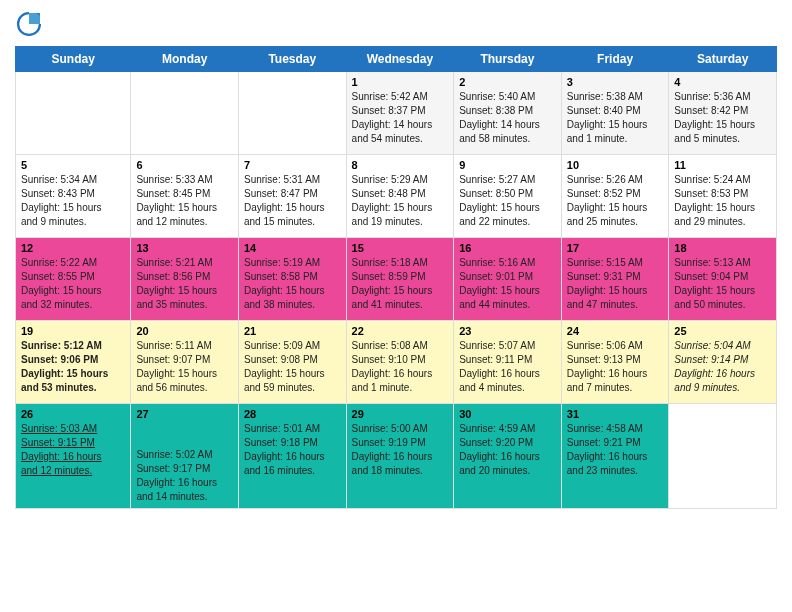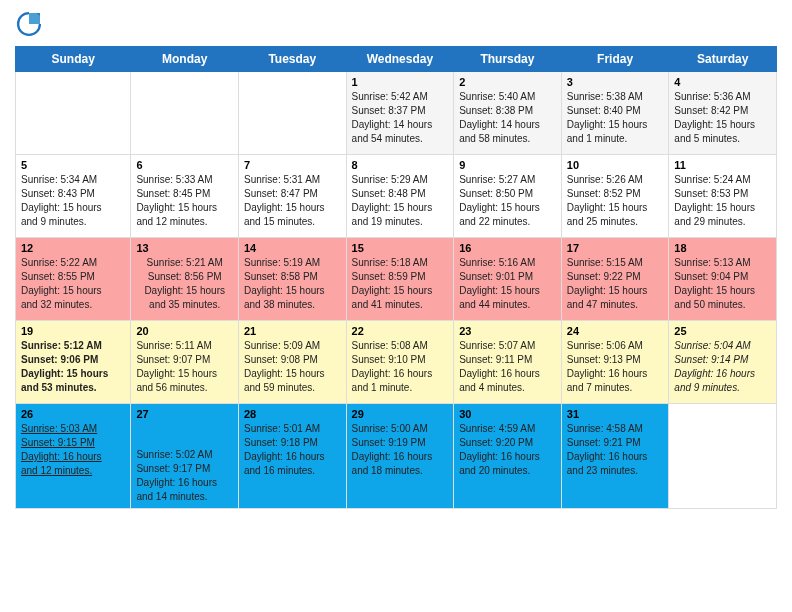--- a/index.html
+++ b/index.html
@@ -206,31 +206,31 @@
 and 25 minutes.</div>
           </td>
           <td>
             <span class="day-num">11</span>
             <div class="day-info" style="white-space: pre-line;">Sunrise: 5:24 AM
 Sunset: 8:53 PM
 Daylight: 15 hours
 and 29 minutes.</div>
           </td>
         </tr>
-        <tr style="background-color: #fca5a5;">
+        <tr style="background-color: #ec4899;">
           <td>
             <span class="day-num">12</span>
             <div class="day-info" style="white-space: pre-line;">Sunrise: 5:22 AM
 Sunset: 8:55 PM
 Daylight: 15 hours
 and 32 minutes.</div>
           </td>
           <td>
             <span class="day-num">13</span>
-            <div class="day-info" style="white-space: pre-line; text-align: center;">Sunrise: 5:21 AM
+            <div class="day-info" style="white-space: pre-line;">Sunrise: 5:21 AM
 Sunset: 8:56 PM
 Daylight: 15 hours
 and 35 minutes.</div>
           </td>
           <td>
             <span class="day-num">14</span>
             <div class="day-info" style="white-space: pre-line;">Sunrise: 5:19 AM
 Sunset: 8:58 PM
 Daylight: 15 hours
 and 38 minutes.</div>
@@ -245,21 +245,21 @@
           <td>
             <span class="day-num">16</span>
             <div class="day-info" style="white-space: pre-line;">Sunrise: 5:16 AM
 Sunset: 9:01 PM
 Daylight: 15 hours
 and 44 minutes.</div>
           </td>
           <td>
             <span class="day-num">17</span>
             <div class="day-info" style="white-space: pre-line;">Sunrise: 5:15 AM
-Sunset: 9:22 PM
+Sunset: 9:31 PM
 Daylight: 15 hours
 and 47 minutes.</div>
           </td>
           <td>
             <span class="day-num">18</span>
             <div class="day-info" style="white-space: pre-line;">Sunrise: 5:13 AM
 Sunset: 9:04 PM
 Daylight: 15 hours
 and 50 minutes.</div>
           </td>
@@ -308,21 +308,21 @@
 and 7 minutes.</div>
           </td>
           <td>
             <span class="day-num">25</span>
             <div class="day-info" style="white-space: pre-line; font-style: italic;">Sunrise: 5:04 AM
 Sunset: 9:14 PM
 Daylight: 16 hours
 and 9 minutes.</div>
           </td>
         </tr>
-        <tr style="background-color: #0ea5e9;">
+        <tr style="background-color: #14b8a6;">
           <td>
             <span class="day-num">26</span>
             <div class="day-info" style="white-space: pre-line; text-decoration: underline;">Sunrise: 5:03 AM
 Sunset: 9:15 PM
 Daylight: 16 hours
 and 12 minutes.</div>
           </td>
           <td>
             <span class="day-num">27</span>
             <div class="day-info" style="white-space: pre-line; margin-top: 28px;">Sunrise: 5:02 AM

